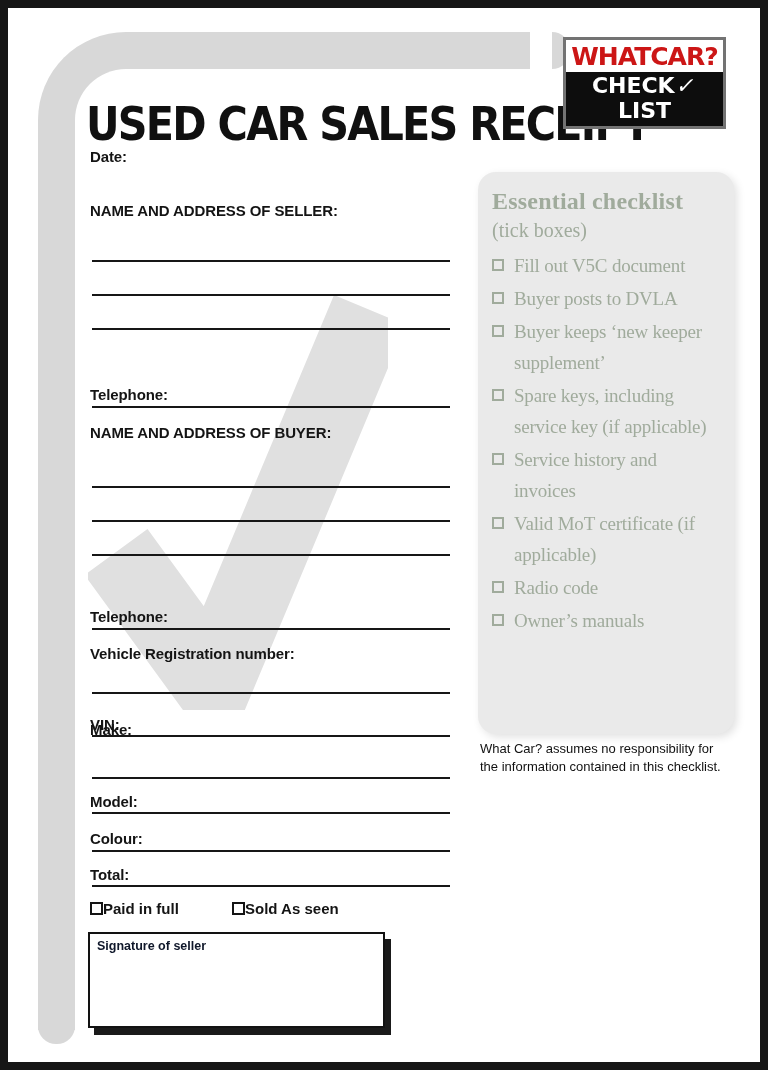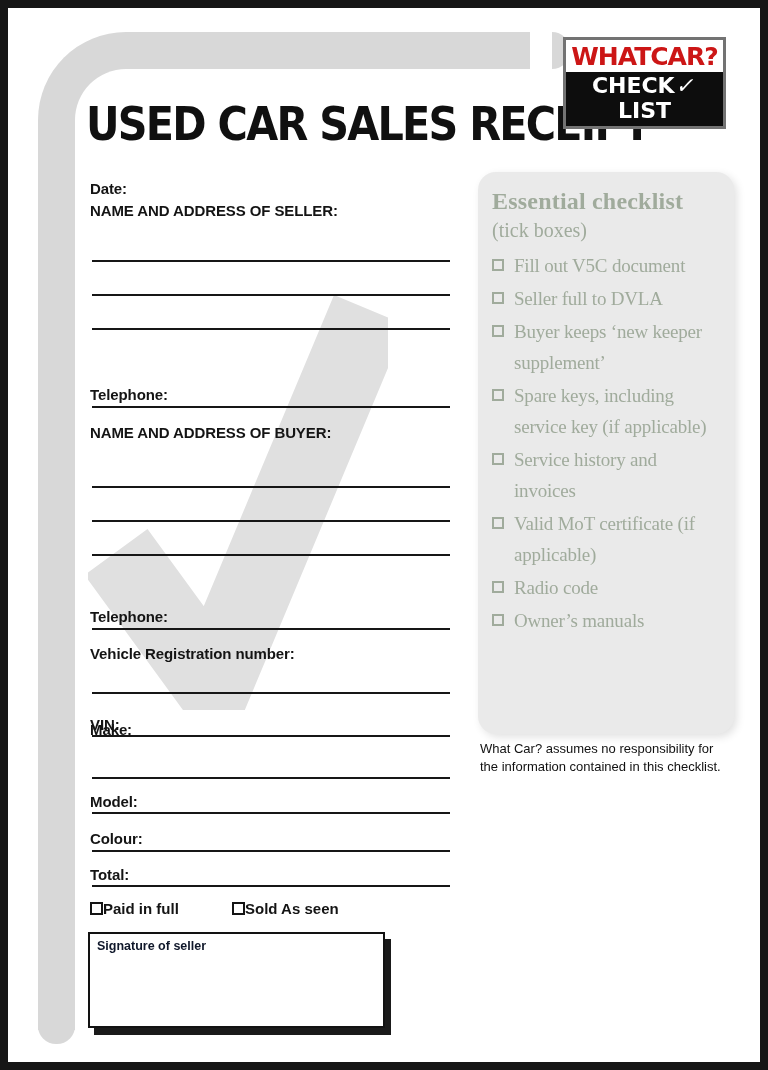--- a/index.html
+++ b/index.html
@@ -85,21 +85,21 @@
     <div class="logo-top">
       <span>WHATCAR?</span>
     </div>
     <div class="logo-bottom">
       <span>CHECK</span><span class="logo-check">✓</span><span>LIST</span>
     </div>
   </div>
 
   <h1 class="title">USED CAR SALES RECEIPT</h1>
 
-  <div class="lbl" style="top:180px">Date:</div>
+  <div class="lbl" style="top:148px">Date:</div>
   <div class="lbl" style="top:202px">NAME AND ADDRESS OF SELLER:</div>
   <div class="fline" style="top:260px"></div>
   <div class="fline" style="top:294px"></div>
   <div class="fline" style="top:328px"></div>
   <div class="lbl" style="top:386px">Telephone:</div>
   <div class="fline" style="top:406px"></div>
 
   <div class="lbl" style="top:424px">NAME AND ADDRESS OF BUYER:</div>
   <div class="fline" style="top:486px"></div>
   <div class="fline" style="top:520px"></div>
@@ -136,21 +136,21 @@
   <aside class="panel">
     <h2>Essential checklist</h2>
     <div class="subtitle">(tick boxes)</div>
 
     <div class="cl-item">
       <span class="cl-box"></span>
       <span class="cl-text">Fill out V5C document</span>
     </div>
     <div class="cl-item">
       <span class="cl-box"></span>
-      <span class="cl-text">Seller full to DVLA</span>
+      <span class="cl-text">Buyer posts to DVLA</span>
     </div>
     <div class="cl-item">
       <span class="cl-box"></span>
       <span class="cl-text">Buyer keeps ‘new keeper supplement’</span>
     </div>
     <div class="cl-item">
       <span class="cl-box"></span>
       <span class="cl-text">Spare keys, including service key (if applicable)</span>
     </div>
     <div class="cl-item">

